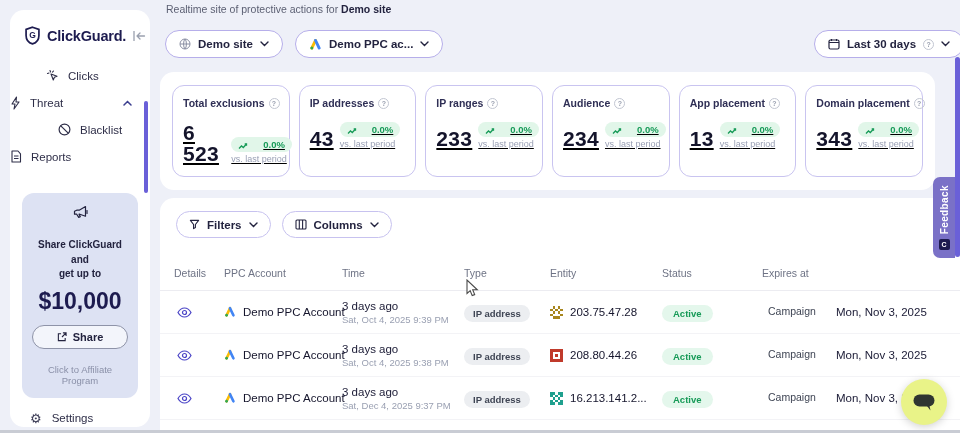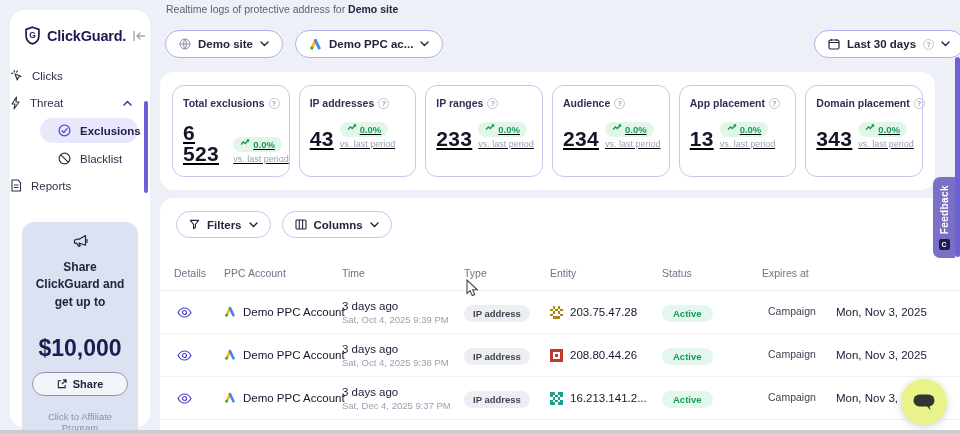--- a/index.html
+++ b/index.html
@@ -8,33 +8,33 @@
   .screen { position:relative; width:960px; height:433px; background:#eef0f8; overflow:hidden; }
 
   
   .sidebar { position:absolute; left:10px; top:10px; width:140px; height:417px;
              background:#fff; border-radius:14px; display:flex; flex-direction:column; }
   .logo-row { display:flex; align-items:center; gap:6px; padding:16px 10px 6px 14px; }
   .brand { font-size:14.5px; font-weight:800; color:#1d1b4f; letter-spacing:-0.2px; flex:1; }
   .nav { margin-top:10px; position:relative; }
   .nav-item { display:flex; align-items:center; gap:9px; height:25px; margin:2px 0;
               font-size:11.5px; font-weight:500; color:#2e2e48; cursor:pointer; }
-  .ni-clicks { }
+  .ni-clicks { padding-left:36px; }
   .ni-top { }
   .ni-sub { padding-left:48px; }
   .ni-selected { margin:3px 12px 3px 30px; padding-left:18px; background:#e9e7fb;
                  border-radius:999px; color:#23224a; font-weight:600; }
   .chev-right { margin-left:auto; margin-right:18px; }
   .side-scrollbar { position:absolute; right:2px; top:40px; width:4px; height:92px;
                     background:#6a60d8; border-radius:2px; }
 
   .promo { margin:22px 12px 0 12px; background:#dde2f3; border-radius:12px;
            padding:12px 8px 12px; text-align:center; }
-  .promo-head { margin-top:6px; font-size:12px; font-weight:700; color:#23233f; line-height:1.45; }
-  .promo-amount { margin-top:24px; font-size:23px; font-weight:800; color:#1d1b4f; }
+  .promo-head { margin-top:14px; font-size:10px; font-weight:700; color:#23233f; line-height:1.45; }
+  .promo-amount { margin-top:6px; font-size:23px; font-weight:800; color:#1d1b4f; }
   .promo-share { margin:10px auto 0; width:96px; height:24px; border:1px solid #8e93a8;
                  border-radius:999px; background:rgba(255,255,255,0.65); display:flex;
                  align-items:center; justify-content:center; gap:6px; font-size:11px;
                  font-weight:700; color:#23233f; cursor:pointer; }
   .promo-caption { margin-top:15px; font-size:9.5px; color:#8a90a8; }
 
   .settings-row { display:flex; align-items:center; gap:10px; padding-left:20px;
                   margin-top:14px; height:24px; font-size:11.5px; font-weight:500;
                   color:#2e2e48; cursor:pointer; }
   .gear::after { content:"\2699"; font-size:13px; color:#3b3b55; line-height:1; }
@@ -51,21 +51,21 @@
 
   
   .stats { position:absolute; left:160px; top:72px; width:775px; height:118px; background:#fff;
            border-radius:14px; display:flex; gap:9px; padding:13px 12px; }
   .stat { flex:1; border:1px solid #c9c4f0; border-radius:12px; padding:11px 10px 16px; min-width:0; }
   .stat-label { display:flex; align-items:center; gap:4px; font-size:10.5px; font-weight:700;
                 color:#2f2f55; white-space:nowrap; }
   .stat-bottom { display:flex; align-items:flex-end; gap:6px; margin-top:13px;text-decoration:underline; }
   .stat-value { font-size:21px; font-weight:700; color:#14142b; letter-spacing:0.3px; line-height:1; }
   .delta-col { display:flex; flex-direction:column; align-items:flex-start; min-width:0; }
-  .delta-badge { display:inline-flex; align-items:flex-start; gap:3px; background:#e1f6e9;
+  .delta-badge { display:inline-flex; align-items:flex-end; gap:15px; background:#e1f6e9;
                  color:#169a57; border-radius:999px; padding:2px 7px; font-size:9.5px; font-weight:700; }
   .delta-sub { font-size:9px; color:#9aa0b5; margin-top:2px; white-space:nowrap; }
   .help { display:inline-flex; width:11px; height:11px; border:1px solid #c2c6d2;
           border-radius:50%; align-items:center; justify-content:center; flex:none; }
   .help::after { content:"?"; font-size:7px; font-weight:700; color:#9aa0b0; }
 
   
   .tablecard { position:absolute; left:160px; top:198px; width:932px; height:235px;
                background:#fff; border-radius:14px 14px 0 0; overflow:hidden; }
   .tc-toolbar { display:flex; align-items:center; padding:13px 16px 0; }
@@ -152,29 +152,20 @@
             </svg>
         </span>
         <span>Threat</span>
         <span class="chev-right">
           <svg width="9" height="6" viewBox="0 0 9 6">
               <path d="M1 5 4.5 1.5 8 5" fill="none" stroke="#3b3e8f" stroke-width="1.5" stroke-linecap="round"></path>
             </svg>
         </span>
       </div>
 
-      <div class="nav-item ni-selected">
-        <span>
-          <svg width="13" height="13" viewBox="0 0 13 13">
-              <circle cx="6.5" cy="6.5" r="5.4" fill="none" stroke="#584ed2" stroke-width="1.3"></circle>
-              <path d="M4 6.7l1.8 1.8L9 4.8" fill="none" stroke="#584ed2" stroke-width="1.3" stroke-linecap="round" stroke-linejoin="round"></path>
-            </svg>
-        </span>
-        <span>Exclusions</span>
-      </div>
 
       <div class="nav-item ni-sub">
         <span>
           <svg width="13" height="13" viewBox="0 0 13 13">
               <circle cx="6.5" cy="6.5" r="5.4" fill="none" stroke="#2e2e48" stroke-width="1.2"></circle>
               <path d="M2.8 2.8l7.4 7.4" stroke="#2e2e48" stroke-width="1.2"></path>
             </svg>
         </span>
         <span>Blacklist</span>
       </div>
@@ -219,21 +210,21 @@
     <div class="settings-row">
       <span class="gear"></span>
       <span>Settings</span>
     </div>
 
     <div class="side-divider"></div>
 
   </div>
 
   <div class="page-title">
-    <span>Realtime logs of protective address for</span>&nbsp;<b>Demo site</b>
+    <span>Realtime site of protective actions for</span>&nbsp;<b>Demo site</b>
   </div>
 
   <div class="filters-row">
     <div class="pill">
       <span>
         <svg width="12" height="12" viewBox="0 0 12 12">
             <circle cx="6" cy="6" r="5" fill="none" stroke="#8a8fa3"></circle>
             <path d="M1 6h10M6 1c1.9 1.6 1.9 8.4 0 10M6 1C4.1 2.6 4.1 9.4 6 11" stroke="#8a8fa3" fill="none"></path>
           </svg>
       </span>

